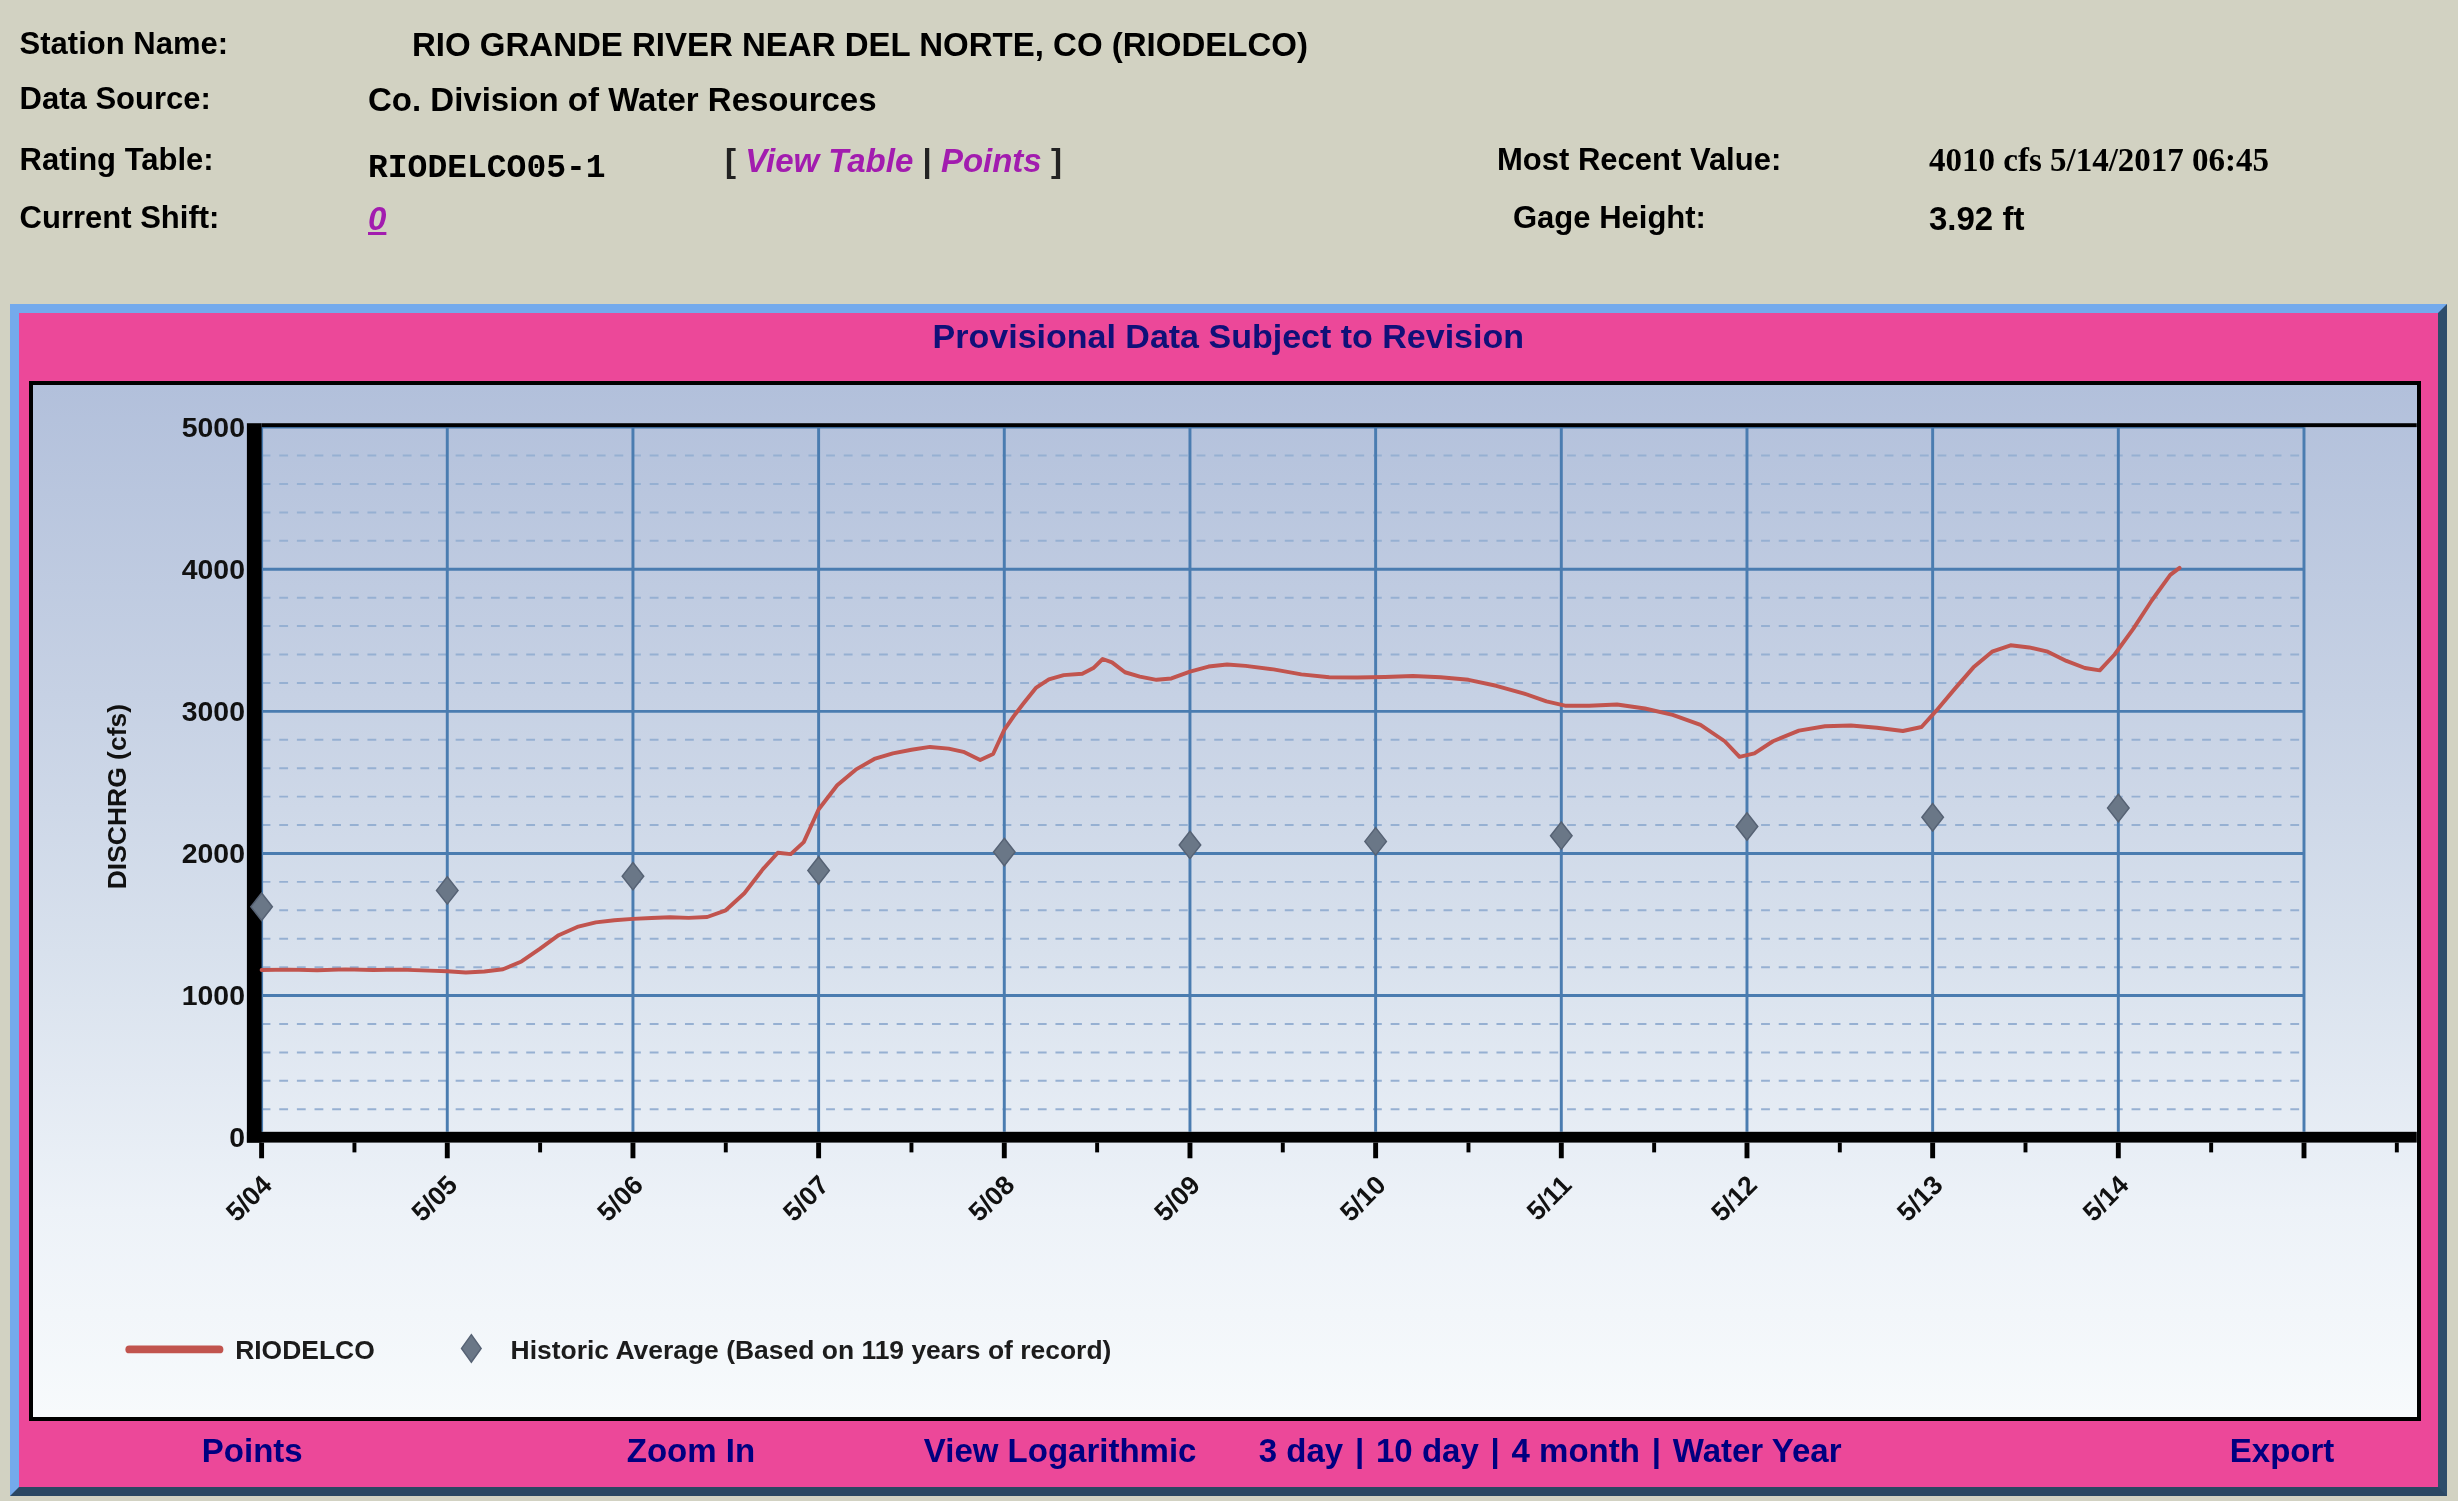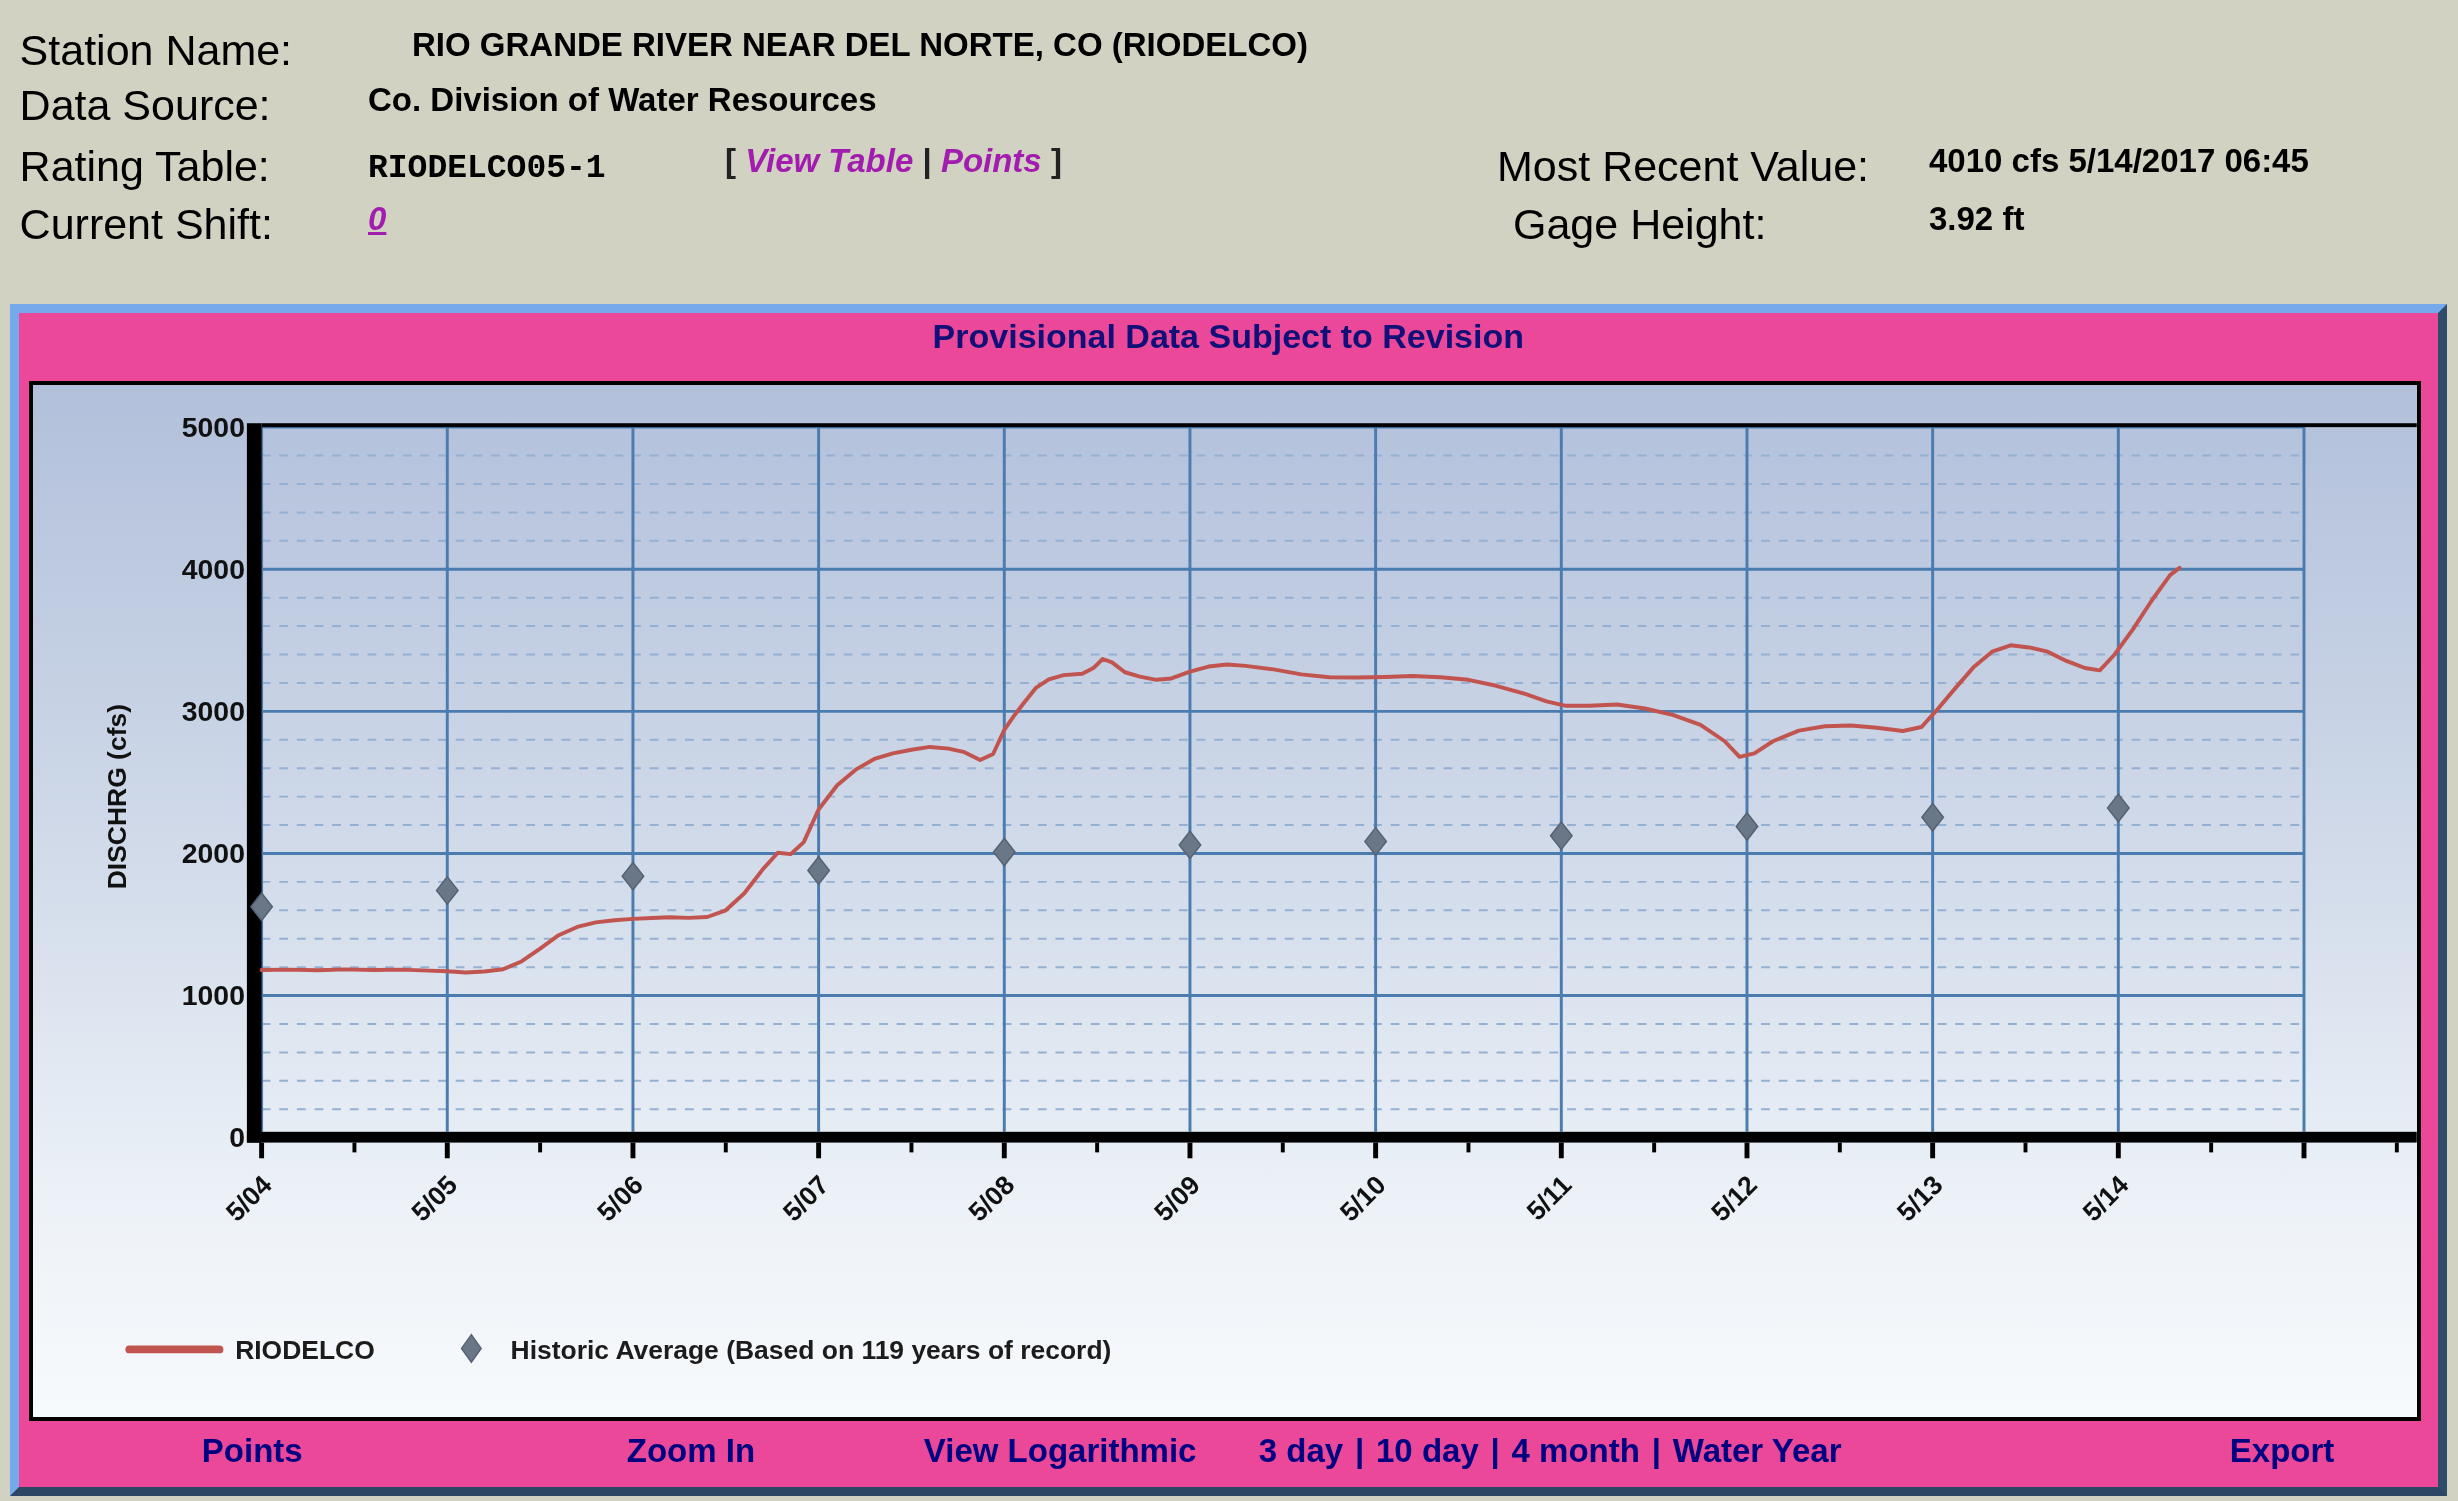--- a/index.html
+++ b/index.html
@@ -3,21 +3,21 @@
 <meta charset="utf-8">
 <style>
   html,body{margin:0;padding:0;}
   body{
     width:2458px;height:1502px;position:relative;overflow:hidden;
     background:#d2d2c2;
     font-family:"Liberation Sans", sans-serif;
   }
   .abs{position:absolute;}
   
-  .hlabel{font-size:43px;font-weight:normal;color:#000;white-space:nowrap;}
+  .hlabel{font-size:31px;font-weight:bold;color:#000;white-space:nowrap;}
   .hvalue{font-size:33px;font-weight:bold;color:#000;white-space:nowrap;}
   .hlink{font-size:33px;font-weight:bold;color:#a21caf;text-decoration:none;white-space:nowrap;cursor:pointer;font-style:italic;}
   .hlink.u{text-decoration:underline;}
   .bracket{font-size:33px;font-weight:bold;color:#222;}
   
   .panel{
     position:absolute;left:9.8px;top:304px;width:2419px;height:1174px;
     background:#ec4899;
     border:9.8px solid;
     border-color:#74aaec #2e4d6b #2b4763 #74aaec;
@@ -51,21 +51,21 @@
 <div class="abs hlabel" style="left:19.6px;top:142px;">Rating Table:</div>
 <div class="abs hvalue" style="left:368px;top:150px;font-family:Liberation Mono, monospace;">RIODELCO05-1</div>
 <div class="abs" style="left:725px;top:142px;white-space:nowrap;">
   <span class="bracket">[</span><span class="bracket">&nbsp;</span><span class="hlink">View Table</span><span class="bracket">&nbsp;</span><span class="bracket">|</span><span class="bracket">&nbsp;</span><span class="hlink">Points</span><span class="bracket">&nbsp;</span><span class="bracket">]</span>
 </div>
 
 <div class="abs hlabel" style="left:19.6px;top:200px;">Current Shift:</div>
 <div class="abs hlink u" style="left:368px;top:200px;">0</div>
 
 <div class="abs hlabel" style="left:1497px;top:142px;">Most Recent Value:</div>
-<div class="abs hvalue" style="left:1929px;top:142px;">4010 cfs 5/14/2017 06:45</div>
+<div class="abs hvalue" style="left:1929px;top:142px;font-family:Liberation Serif, serif;">4010 cfs 5/14/2017 06:45</div>
 <div class="abs hlabel" style="left:1497px;top:200px;margin-left:16px;">Gage Height:</div>
 <div class="abs hvalue" style="left:1929px;top:200px;">3.92 ft</div>
 
 <div class="panel">
   <div class="chart-title">Provisional Data Subject to Revision</div>
 
   <div class="chartbox">
     <svg id="plot-svg" width="2384" height="1032" viewBox="0 0 2432 1053">
         <line x1="233" y1="739" x2="2316.95" y2="739" stroke="#96b0d2" stroke-width="2" stroke-dasharray="9 9"></line>
         <line x1="233" y1="710" x2="2316.95" y2="710" stroke="#96b0d2" stroke-width="2" stroke-dasharray="9 9"></line>

